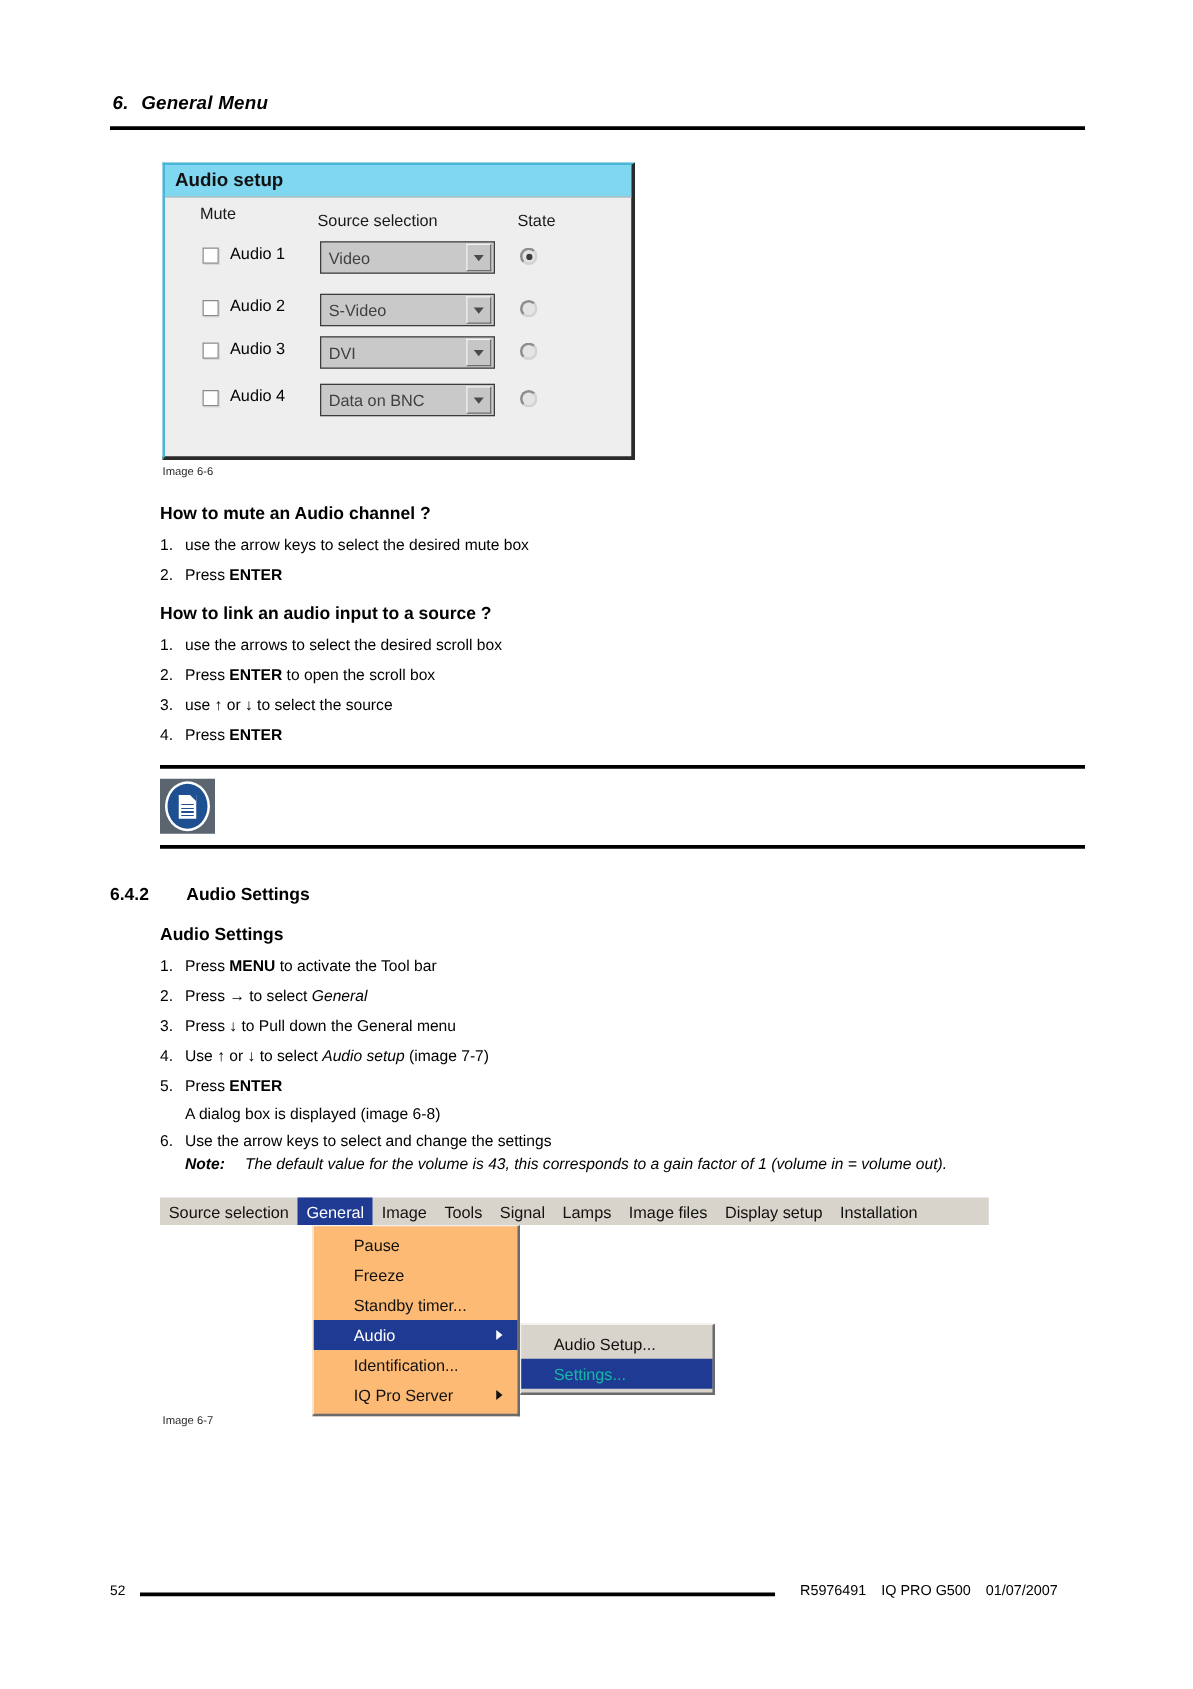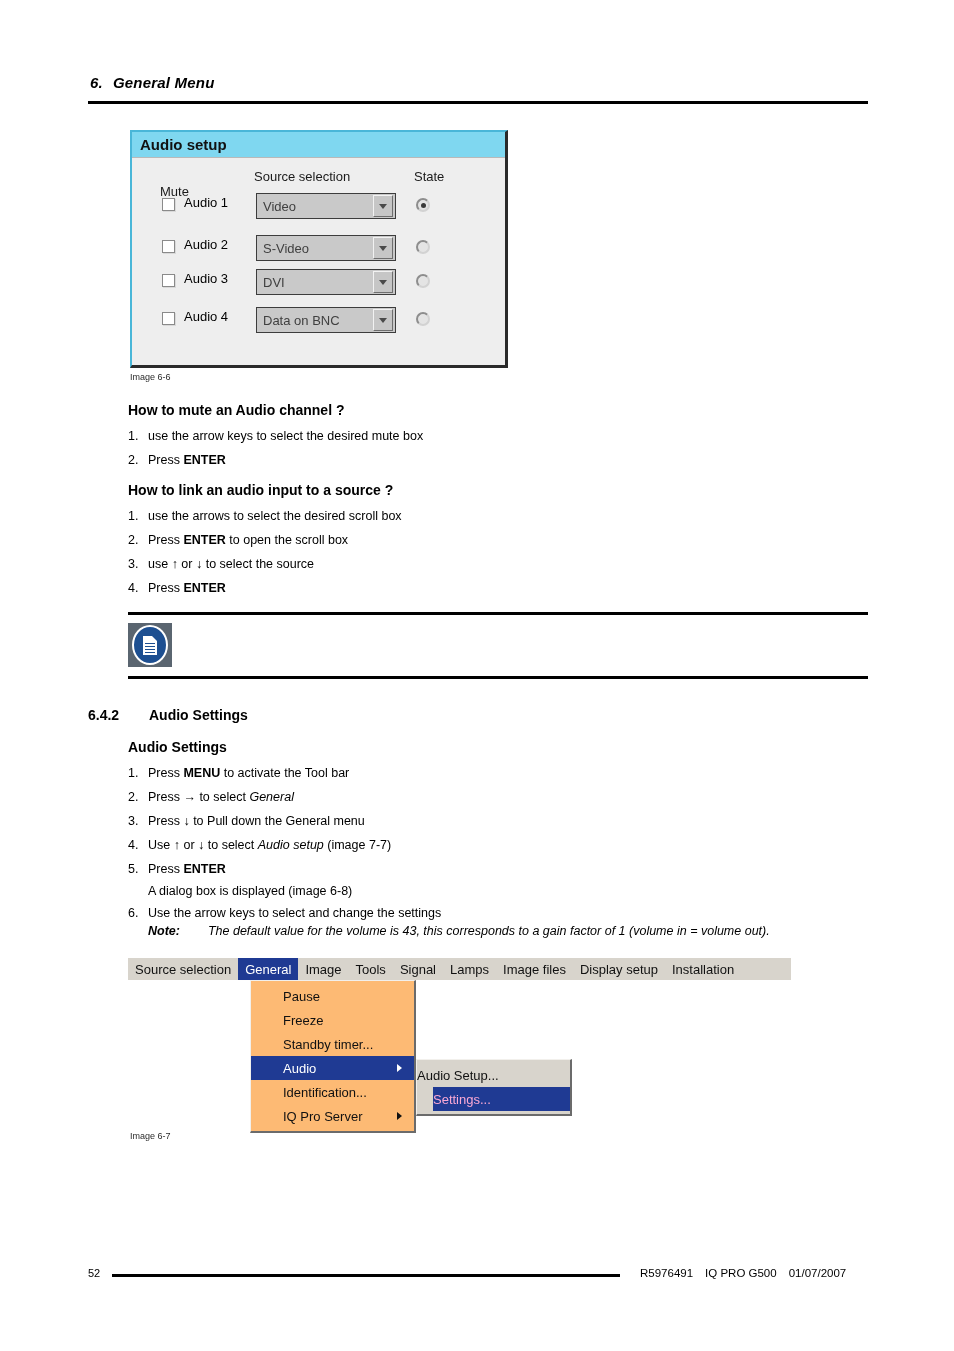--- a/index.html
+++ b/index.html
@@ -56,21 +56,21 @@
     color: #111;
     border-bottom: 1px solid #b9b9b9;
   }
   .dialog-body { position: relative; height: calc(100% - 27px); }
 
   .col-head {
     position: absolute;
     font-size: 13px;
     color: #1a1a1a;
   }
-  .col-head.mute   { left: 28px;  top: 26px; }
+  .col-head.mute   { left: 28px;  top: 5px; }
   .col-head.source { left: 122px; top: 11px; }
   .col-head.state  { left: 282px; top: 11px; }
 
   .row { position: absolute; left: 0; right: 0; height: 34px; }
   .row.r0 { top: 34px; }
   .row.r1 { top: 76px; }
   .row.r2 { top: 110px; }
   .row.r3 { top: 148px; }
 
   .chk {
@@ -247,21 +247,21 @@
     left: 148px; top: 884px;
     font-size: 12.5px;
     white-space: nowrap;
   }
   .note-inline {
     position: absolute;
     left: 148px; top: 924px;
     font-size: 12.5px;
     white-space: nowrap;
   }
-  .note-inline .lbl { font-weight: 700; font-style: italic; margin-right: 28px; }
+  .note-inline .lbl { font-weight: 700; font-style: italic; margin-right: 16px; }
   .note-inline .txt { font-style: italic; }
 
   
   .menu-shot { position: absolute; left: 128px; top: 958px; }
 
   .menubar {
     position: relative;
     height: 22px;
     background: #d8d4cc;
     display: flex;
@@ -320,25 +320,26 @@
     background: #d8d4cc;
     border-top: 1px solid #f2f0ec;
     border-left: 1px solid #f2f0ec;
     border-right: 2px solid #6b6b6b;
     border-bottom: 2px solid #6b6b6b;
     padding: 3px 0;
   }
   .submenu .di {
     height: 24px;
     display: flex; align-items: center;
+    padding-left: 26px;
     font-size: 13px;
     color: #111;
     white-space: nowrap;
   }
-  .submenu .di.sel { background: #1f3a93; color: #f9a8d4; margin-left: 16px; }
+  .submenu .di.sel { background: #1f3a93; color: #14b8a6; }
 
   
   .footer-page {
     position: absolute;
     left: 88px; top: 1267px;
     font-size: 11px;
   }
   .footer-rule {
     position: absolute;
     left: 112px; top: 1274px;

